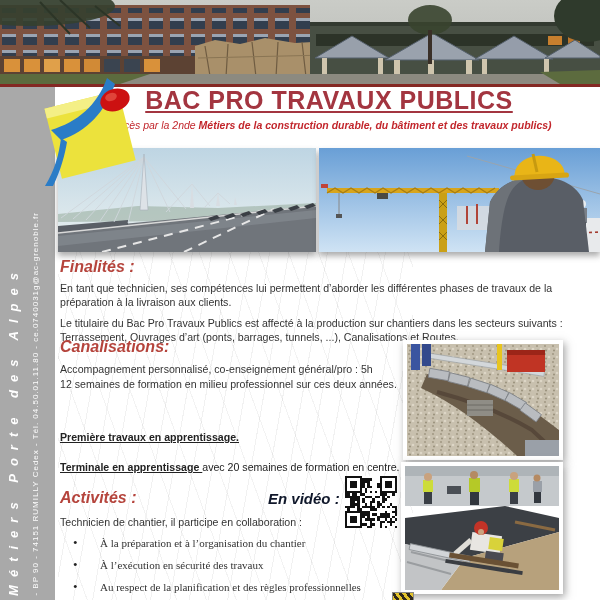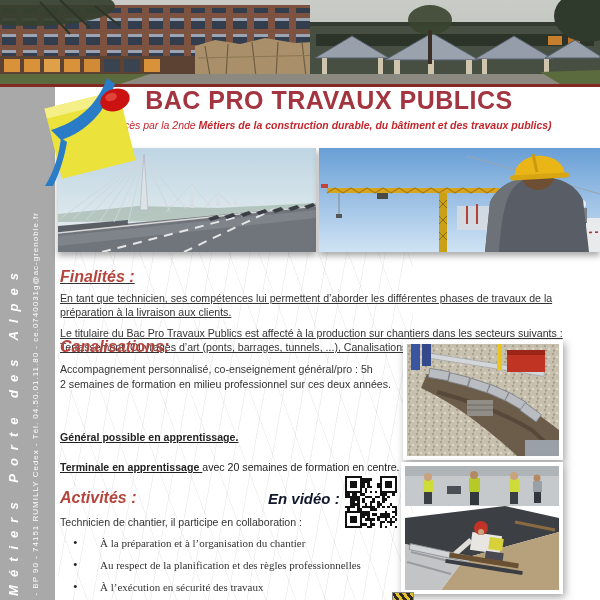--- a/index.html
+++ b/index.html
@@ -11,39 +11,39 @@
   
   .sidebar{position:absolute;top:87px;left:0;width:55px;height:513px;background:#a9a9a9;}
   .sidebar-name{position:absolute;bottom:4px;left:6px;writing-mode:vertical-rl;transform:rotate(180deg);
     color:#fff;font-weight:bold;font-style:italic;font-size:13px;letter-spacing:8px;white-space:nowrap;}
   .sidebar-address{position:absolute;bottom:4px;left:31px;writing-mode:vertical-rl;transform:rotate(180deg);
     color:#fdfdfd;font-size:8px;letter-spacing:1px;white-space:nowrap;}
   
   .logo{position:absolute;top:76px;left:31px;width:118px;height:112px;z-index:5;}
   
   .header-text{position:absolute;top:87px;left:58px;width:542px;text-align:center;z-index:3;}
-  .main-title{font-size:25px;font-weight:bold;color:#a33540;letter-spacing:0.5px;line-height:1.1;}
+  .main-title{font-size:25px;font-weight:bold;color:#a33540;letter-spacing:0.5px;line-height:1.1;text-decoration:underline;}
   .subtitle{margin-top:4px;font-size:10.5px;font-style:italic;color:#c2262c;}
   .subtitle .pre{font-weight:normal;}
   .subtitle .main{font-weight:bold;}
   
   .photo{position:absolute;box-shadow:0 4px 6px rgba(70,70,70,.45);}
   .photo svg{display:block;}
   .photo-bridge{top:148px;left:58px;width:258px;height:104px;}
   .photo-worker{top:148px;left:319px;width:281px;height:104px;}
   
   .bg-sketch{position:absolute;left:58px;top:252px;width:355px;height:348px;pointer-events:none;
     background:
       repeating-linear-gradient(100deg,rgba(80,80,80,0) 0 18px,rgba(80,80,80,.08) 18px 19px),
       repeating-linear-gradient(70deg,rgba(80,80,80,0) 0 27px,rgba(80,80,80,.07) 27px 28px);}
   
   .sec{position:absolute;left:60px;}
   .sec h2{margin:0 0 6px 0;font-size:16px;font-style:italic;font-weight:bold;color:#b5443c;}
   .body-text{font-size:10.6px;line-height:1.32;color:#333;}
-  .sec-finalites{top:268px;width:537px;text-decoration:underline;}
+  .sec-finalites{top:258px;width:537px;}
   .sec-finalites p{margin:0 0 7px 0;}
   .sec-enseignements{top:338px;width:350px;}
   .sec-enseignements .line{font-size:10.6px;line-height:1.37;color:#333;}
   .appr{position:absolute;left:60px;font-size:10.6px;color:#222;}
   .appr1{top:431px;}
   .appr2{top:461px;}
   .bold-u{font-weight:bold;text-decoration:underline;}
   .sec-activites{top:489px;width:345px;}
   .act-head{position:relative;height:22px;}
   .video-label{position:absolute;left:208px;top:1px;font-size:15px;font-style:italic;font-weight:bold;color:#0f172a;}
@@ -247,39 +247,39 @@
 
   <div class="sec sec-finalites">
     <h2>Finalités :</h2>
     <p class="body-text">En tant que technicien, ses compétences lui permettent d’aborder les différentes phases de travaux de la préparation à la livraison aux clients.</p>
     <p class="body-text">Le titulaire du Bac Pro Travaux Publics est affecté à la production sur chantiers dans les secteurs suivants : Terrassement, Ouvrages d’art (ponts, barrages, tunnels, ...), Canalisations et Routes.</p>
   </div>
 
   <div class="sec sec-enseignements">
     <h2>Canalisations:</h2>
     <div class="line">Accompagnement personnalisé, co-enseignement général/pro : 5h</div>
-    <div class="line">2 semaines de formation en milieu professionnel sur ces deux années.</div>
+    <div class="line">12 semaines de formation en milieu professionnel sur ces deux années.</div>
   </div>
   <div class="appr appr1">
-    <span class="bold-u">Général possible en apprentissage.</span>
+    <span class="bold-u">Première travaux en apprentissage.</span>
   </div>
   <div class="appr appr2">
     <span class="bold-u">Terminale en apprentissage </span><span>avec 20 semaines de formation en centre.</span>
   </div>
 
   <div class="sec sec-activites">
     <div class="act-head">
       <h2>Activités :</h2>
       <span class="video-label">En vidéo :</span>
     </div>
     <div class="intro">Technicien de chantier, il participe en collaboration :</div>
     <div class="bullets">
       <div class="bullet-row">À la préparation et à l’organisation du chantier</div>
+      <div class="bullet-row">À l’exécution en sécurité des travaux</div>
       <div class="bullet-row">Au respect de la planification et des règles professionnelles</div>
-      <div class="bullet-row">À l’exécution en sécurité des travaux</div>
     </div>
   </div>
 
   <div class="qr">
     <svg id="qr-svg" viewBox="0 0 21 21">
         <rect width="21" height="21" fill="#fff"></rect>
         <rect x="0" y="0" width="7" height="7" fill="#111"></rect>
         <rect x="1" y="1" width="5" height="5" fill="#fff"></rect>
         <rect x="2" y="2" width="3" height="3" fill="#111"></rect>
         <rect x="14" y="0" width="7" height="7" fill="#111"></rect>

